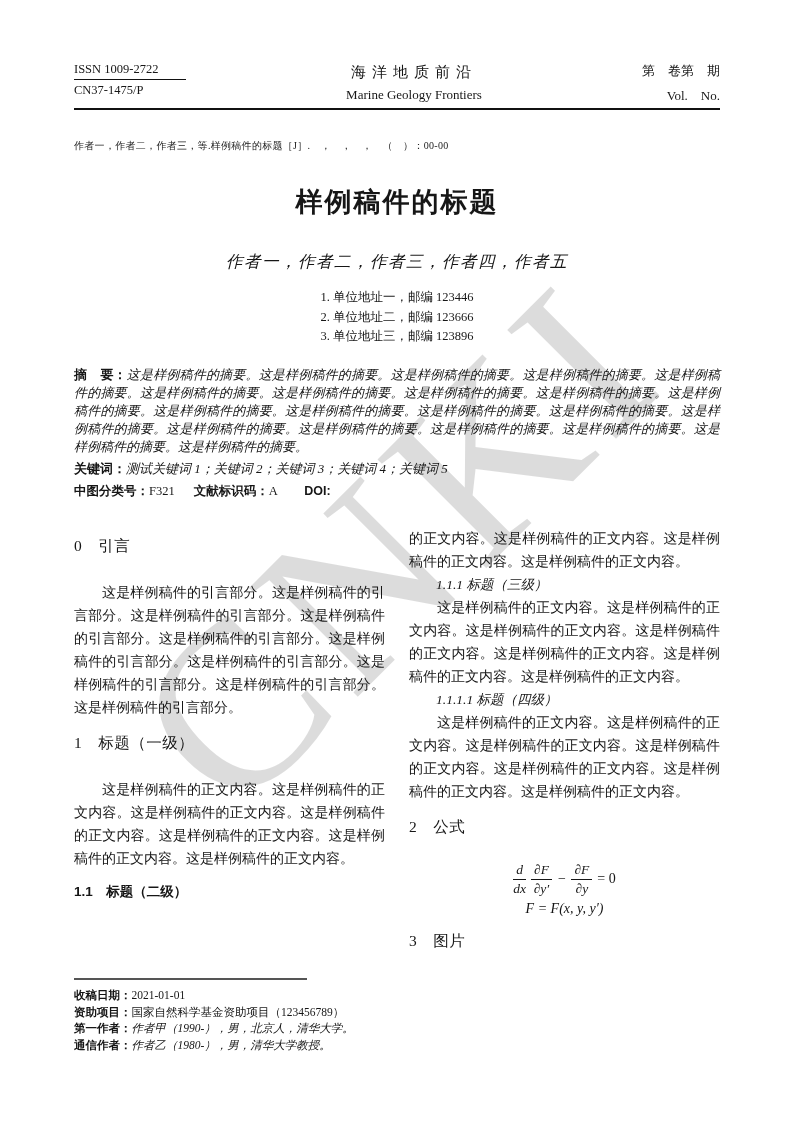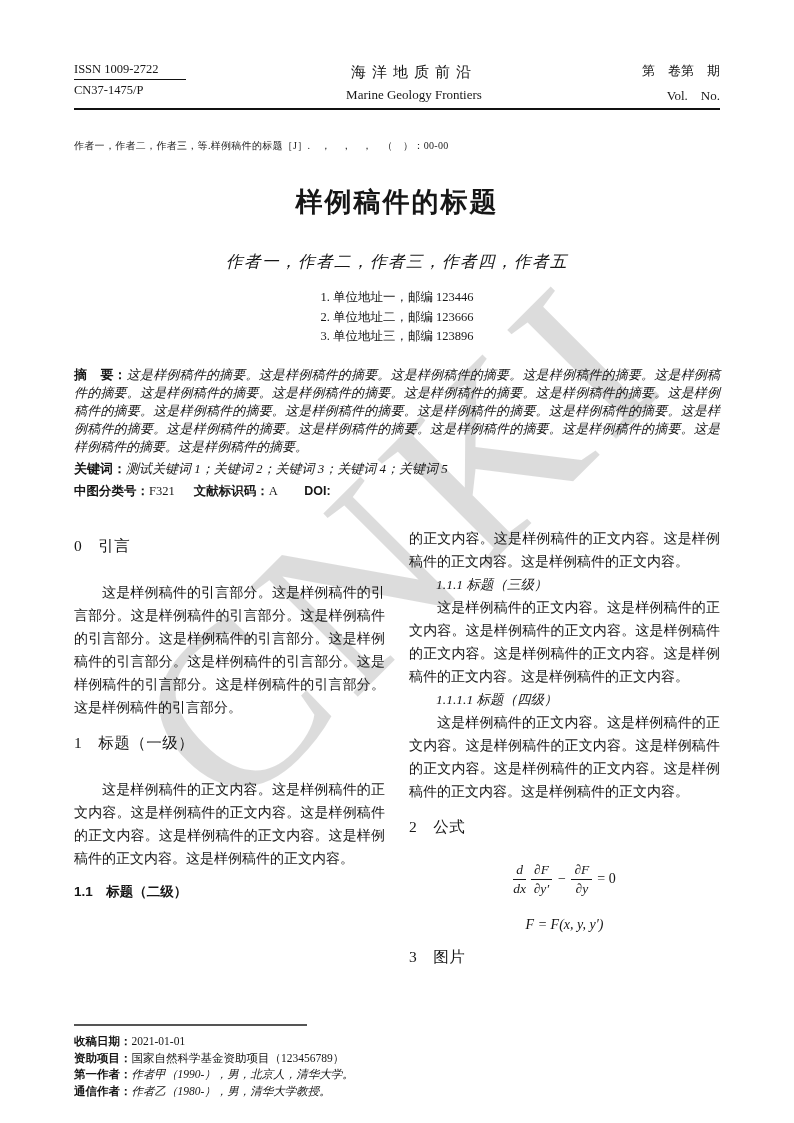--- a/index.html
+++ b/index.html
@@ -93,27 +93,27 @@
   
   .formula { margin: 18px 0 14px 0; text-align: center; }
   .f-line1 {
     display: flex; justify-content: center; align-items: center;
     gap: 5px; font-size: 14px; font-style: italic;
   }
   .frac { display: inline-block; text-align: center; font-size: 13.5px; }
   .fnum { display: block; border-bottom: 1px solid #161616; padding: 0 3px 1px 3px; }
   .fden { display: block; padding-top: 1px; }
   .f-rhs { font-style: normal; }
-  .f-line2 { margin-top: 20px; font-size: 14px; font-style: italic; }
+  .f-line2 { margin-top: 4px; font-size: 14px; font-style: italic; }
   .sec-after-formula { margin-top: 26px; }
 
   
   .foot {
     position: absolute; z-index: 1;
-    left: 74px; top: 1024px; width: 646px;
+    left: 74px; top: 978px; width: 646px;
     font-size: 11.5px;
   }
   .foot-rule { width: 233px; border-top: 2px solid #555; margin-bottom: 7px; }
   .foot div.fline { line-height: 16.5px; }
   .foot .lab { font-size: 11.5px; }
   .fital { font-style: italic; }
 </style>
 </head>
 <body>
 

